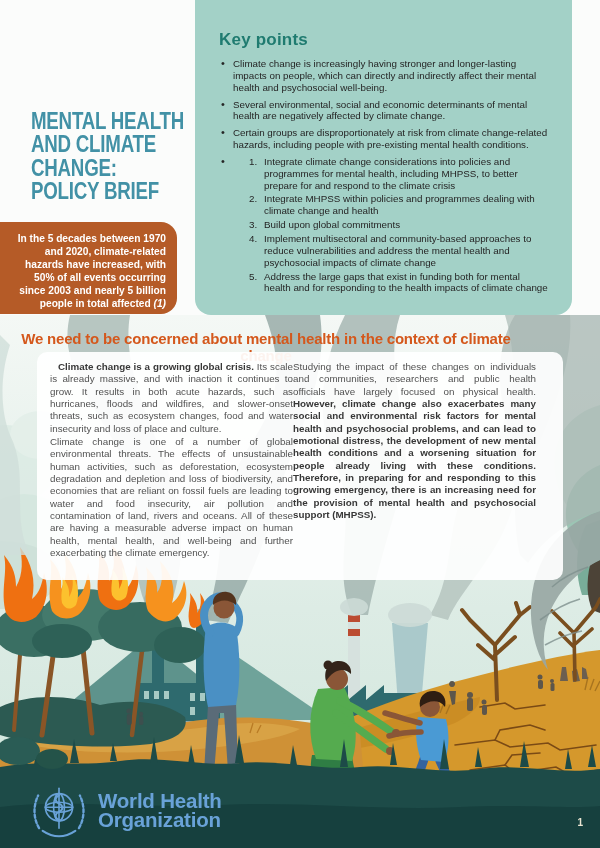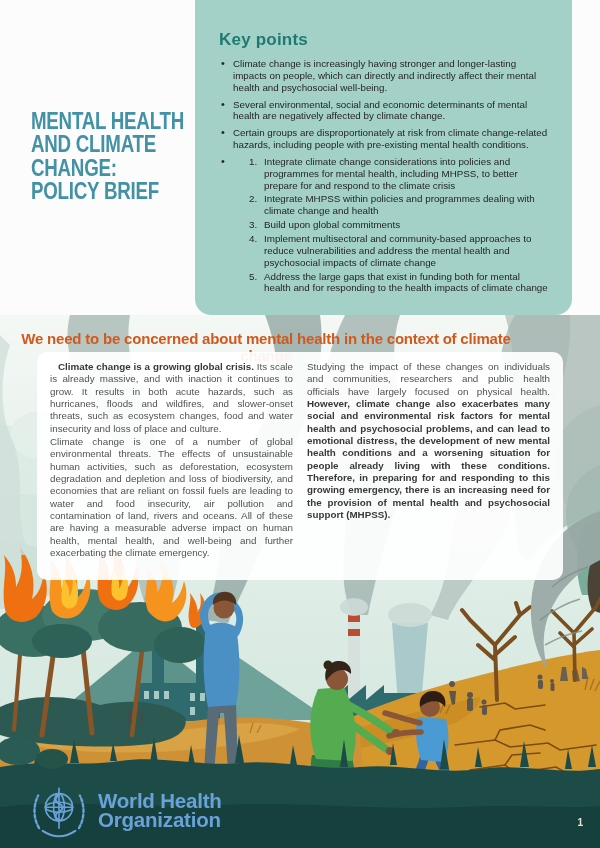--- a/index.html
+++ b/index.html
@@ -61,21 +61,21 @@
     position:absolute; left:0; top:330px; width:532px; text-align:center;
     color:var(--heading-orange, #d4581c);
     font-size:15px; font-weight:bold; letter-spacing:-0.2px;
   }
 
   
   .text-panel {
     position:absolute; left:37px; top:352px; width:526px; height:228px;
     background:rgba(255,255,255,0.93); border-radius:10px;
     padding:9px 13px 0 13px; overflow:hidden;
-    display:flex; gap:14px;
+    display:flex; gap:0;
   }
   .col { width:243px; font-size:9.8px; line-height:1.26; color:#515151; text-align:justify; }
   .col p { margin-bottom:1px; }
   .col .indent { display:inline-block; width:8px; }
   .col b { color:#383838; }
 
   
   .who-footer { position:absolute; left:30px; top:781px; display:flex; align-items:center; gap:10px; }
   .who-emblem { width:58px; height:58px; }
   .who-name {
@@ -304,20 +304,24 @@
     </ul>
   </section>
 
   <h1 class="doc-title">
     <div class="tline">MENTAL HEALTH</div>
     <div class="tline">AND CLIMATE</div>
     <div class="tline">CHANGE:</div>
     <div class="tline">POLICY BRIEF</div>
   </h1>
 
+  <aside class="stat-box">
+    <span>In the 5 decades between 1970 and 2020, climate-related hazards have increased, with 50% of all events occurring since 2003 and nearly 5 billion people in total affected</span>
+    <span class="ref">(1)</span>
+  </aside>
 
   <h2 class="section-heading">We need to be concerned about mental health in the context of  climate change</h2>
 
   <div class="text-panel">
     <div class="col">
       <p><span class="indent"></span><b>Climate change is a growing global crisis.</b><span> Its scale is already massive, and with inaction it continues to grow. It results in both acute hazards, such as hurricanes, floods and wildfires, and slower-onset threats, such as ecosystem changes, food and water insecurity and loss of place and culture.</span></p>
       <p>Climate change is one of a number of global environmental threats. The effects of unsustainable human activities, such as deforestation, ecosystem degradation and depletion and loss of biodiversity, and economies that are reliant on fossil fuels are leading to water and food insecurity, air pollution and contamination of land, rivers and oceans. All of these are having a measurable adverse impact on human health, mental health, and well-being and further exacerbating the climate emergency.</p>
     </div>
     <div class="col">
       <p><span>Studying the impact of these changes on individuals and communities, researchers and public health officials have largely focused on physical health. </span><b>However, climate change also exacerbates many social and environmental risk factors for mental health and psychosocial problems, and can lead to emotional distress, the development of new mental health conditions and a worsening situation for people already living with these conditions. Therefore, in preparing for and responding to this growing emergency, there is an increasing need for the provision of mental health and psychosocial support (MHPSS).</b></p>

